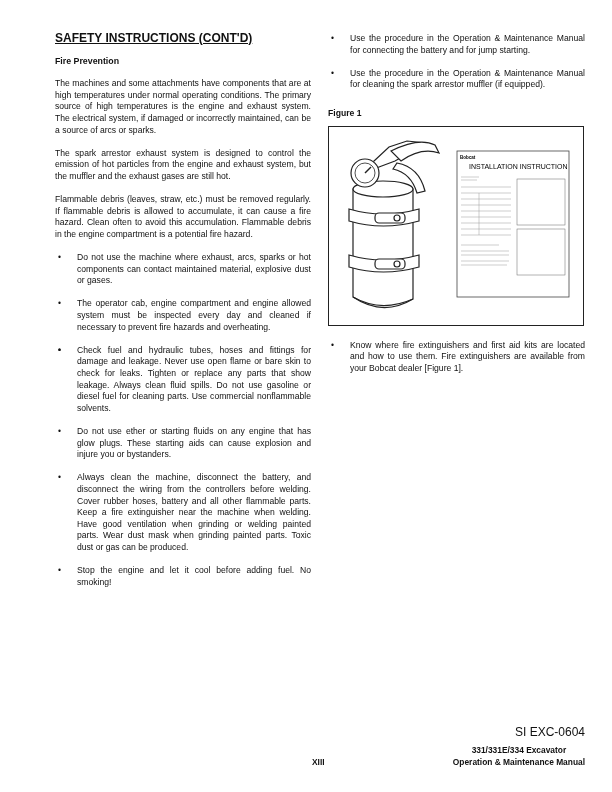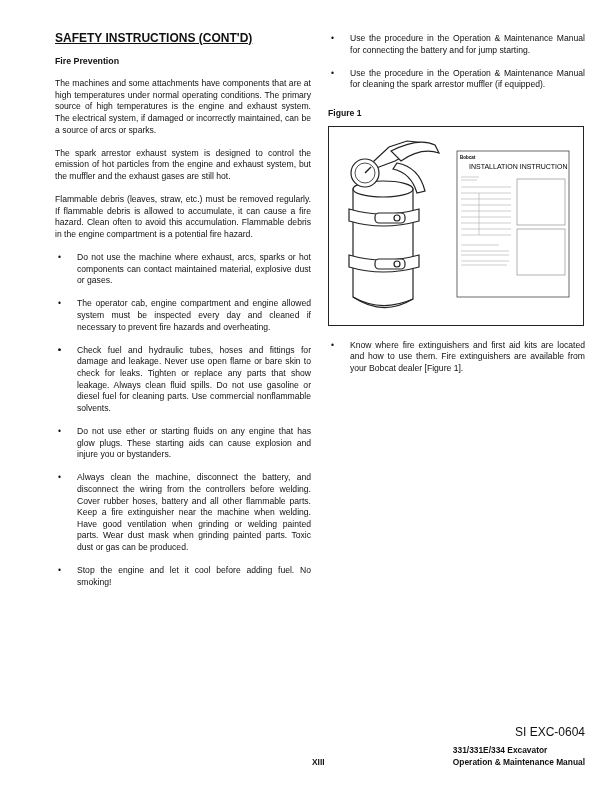--- a/index.html
+++ b/index.html
@@ -10,21 +10,21 @@
     .col-right { left: 328px; width: 257px; }
     h1 { font-size: 12px; font-weight: bold; margin: 0 0 11px 0; text-decoration: underline; }
     h2 { font-size: 8.8px; font-weight: bold; margin: 0 0 11px 0; }
     p { margin: 0 0 11.6px 0; text-align: justify; }
     ul { list-style: none; margin: 0; padding: 0; }
     li { position: relative; padding-left: 22px; margin: 0 0 11.6px 0; text-align: justify; }
     li .bullet { position: absolute; left: 3px; top: 0; }
     .figure-label { font-weight: bold; margin: 17px 0 6px 0; }
     .figure-box { width: 254px; height: 198px; border: 1px solid #222; position: relative; margin-bottom: 14px; }
     .footer-si { position: absolute; right: 27px; top: 725px; font-size: 12px; }
-    .footer-model { position: absolute; right: 27px; top: 745px; font-size: 8.4px; font-weight: bold; text-align: left; line-height: 11.5px; }
+    .footer-model { position: absolute; right: 27px; top: 745px; font-size: 8.4px; font-weight: bold; text-align: center; line-height: 11.5px; }
     .footer-page { position: absolute; left: 312px; top: 757px; font-size: 8.4px; font-weight: bold; text-align: right; }
     .b { font-weight: normal; }
   </style>
 </head>
 <body>
 
 <div class="col col-left">
   <h1>SAFETY INSTRUCTIONS (CONT'D)</h1>
   <h2>Fire Prevention</h2>
   <p>The machines and some attachments have components that are at high temperatures under normal operating conditions. The primary source of high temperatures is the engine and exhaust system. The electrical system, if damaged or incorrectly maintained, can be a source of arcs or sparks.</p>

